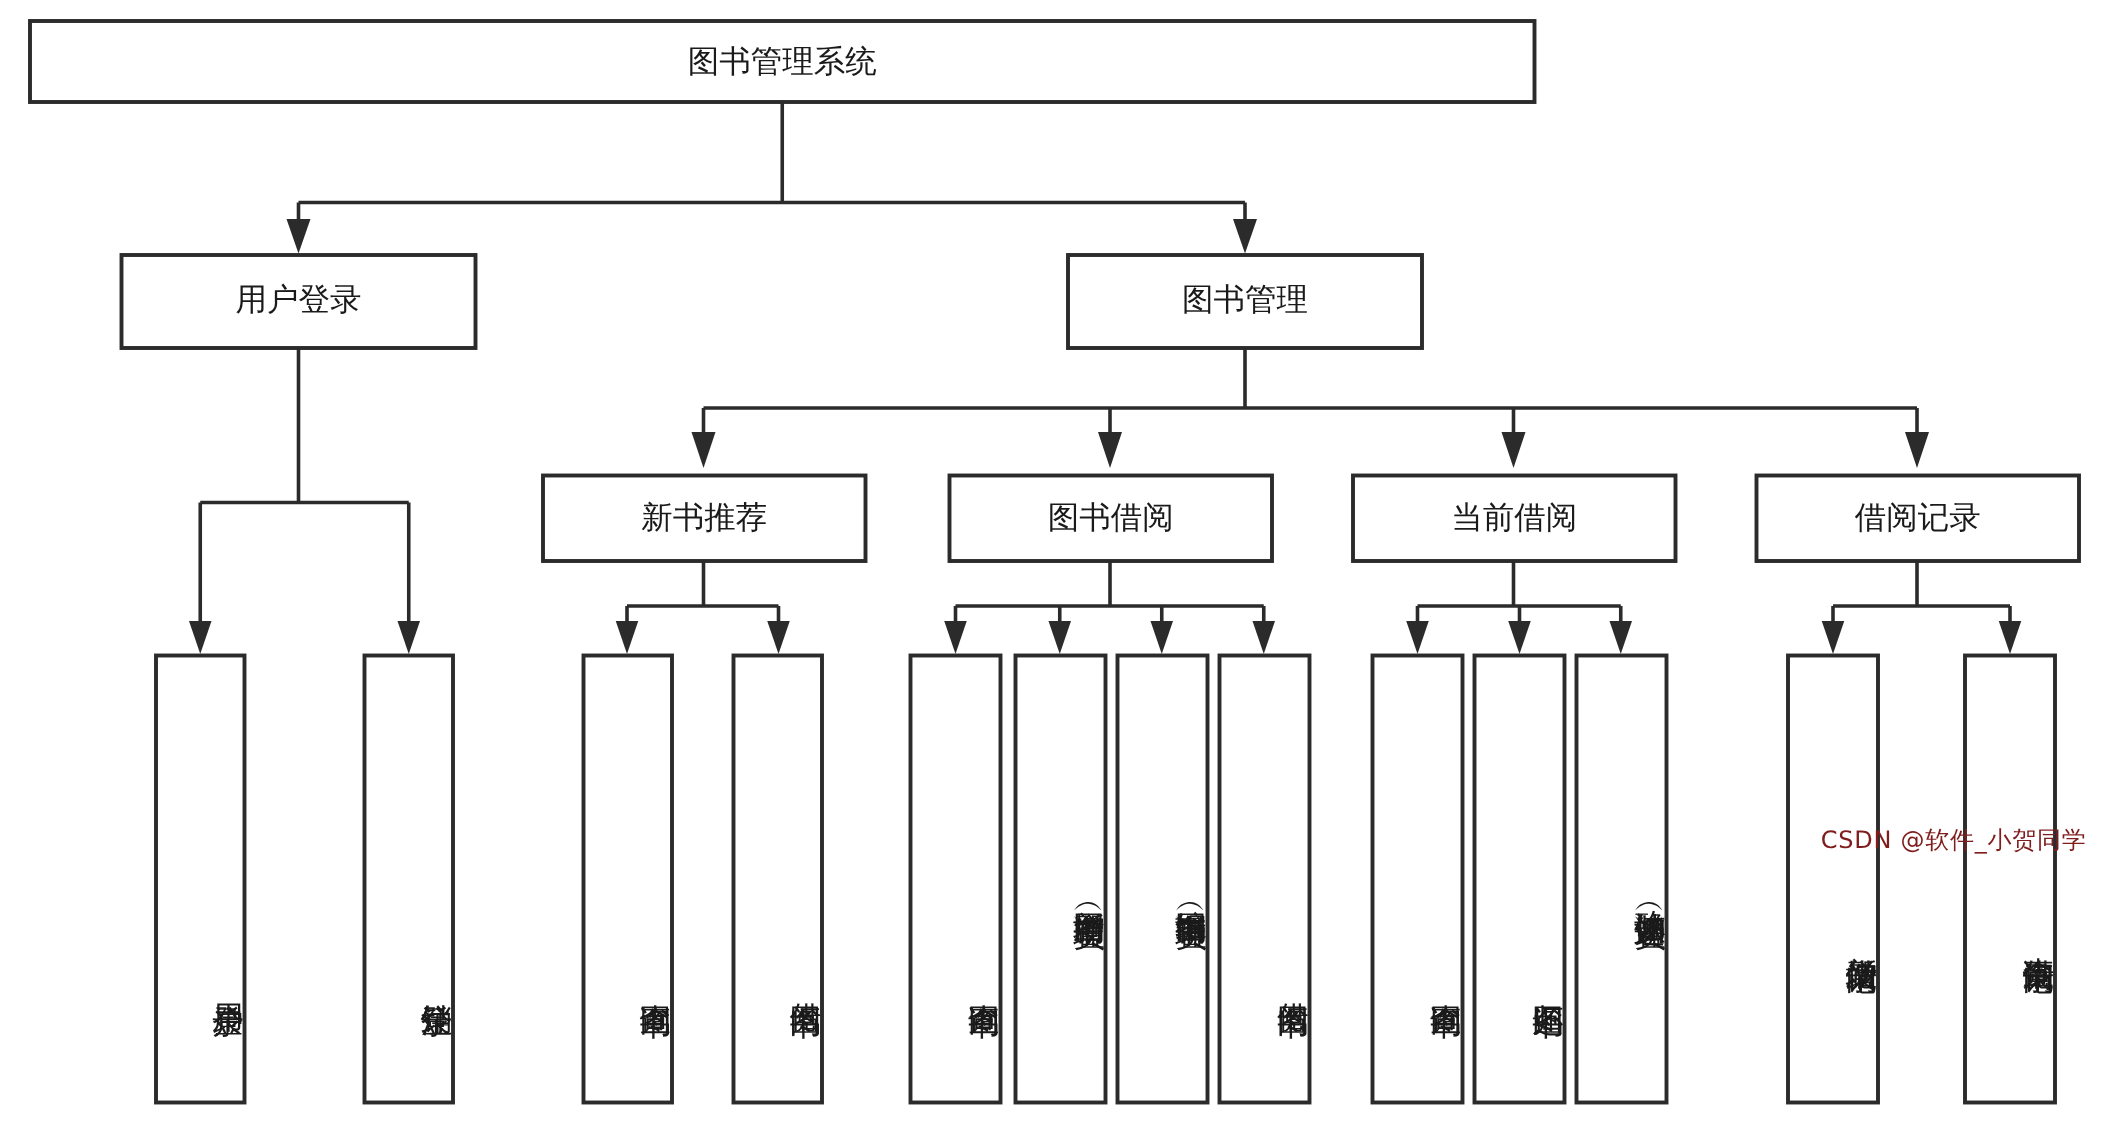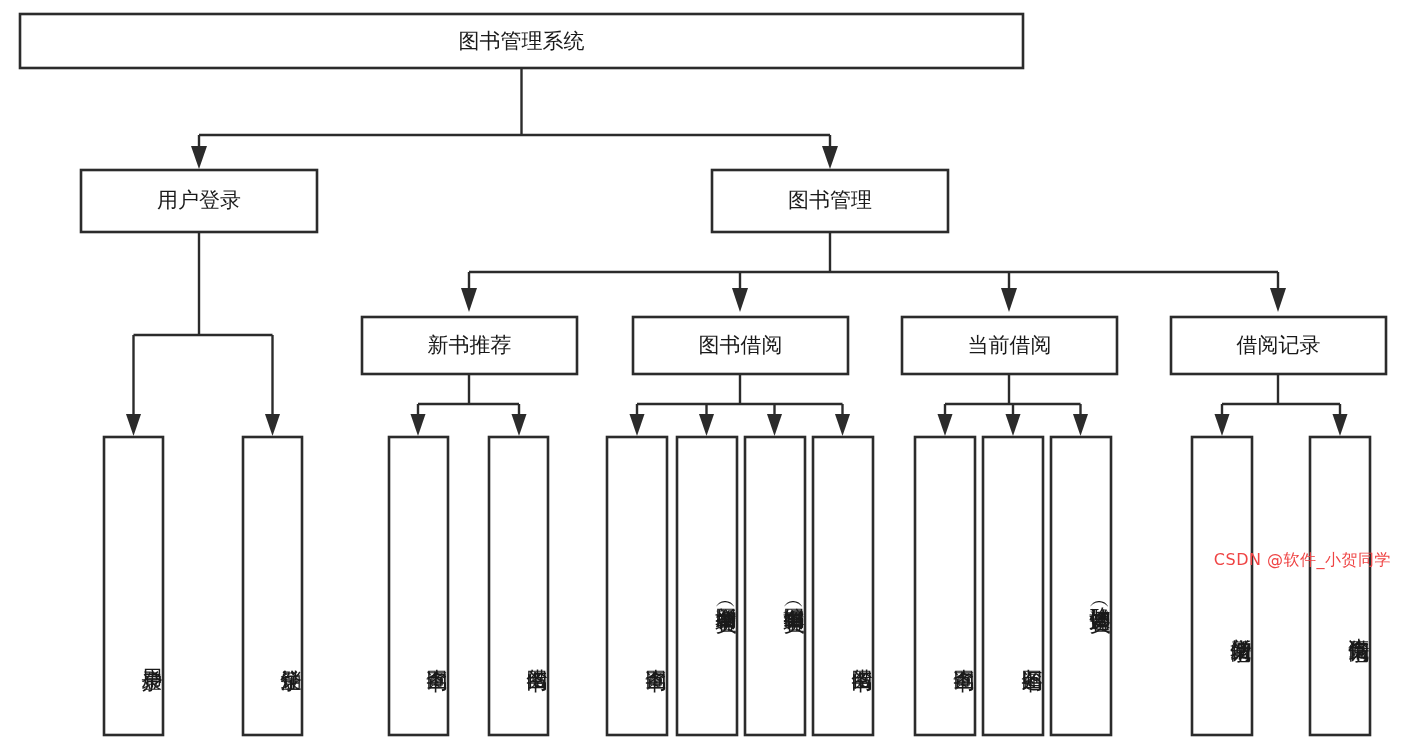--- a/index.html
+++ b/index.html
@@ -63,21 +63,21 @@
     justify-content: center;
     white-space: nowrap;
     pointer-events: none;
   }
   .watermark {
     position: absolute;
     right: 14px;
     bottom: 6px;
     font-family: "DejaVu Sans", "Liberation Sans", sans-serif;
     font-size: 16px;
-    color: #ef4444;
+    color: #7f1d1d;
     white-space: nowrap;
     letter-spacing: 0.5px;
   }
 </style>
 </head>
 <body>
 
 <div id="diagram-root">
 
   <svg id="flow" viewBox="0 0 1405 747" xmlns="http://www.w3.org/2000/svg">

